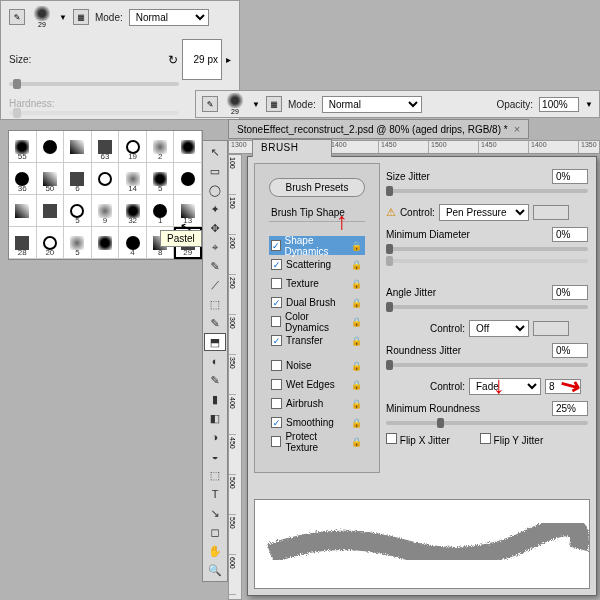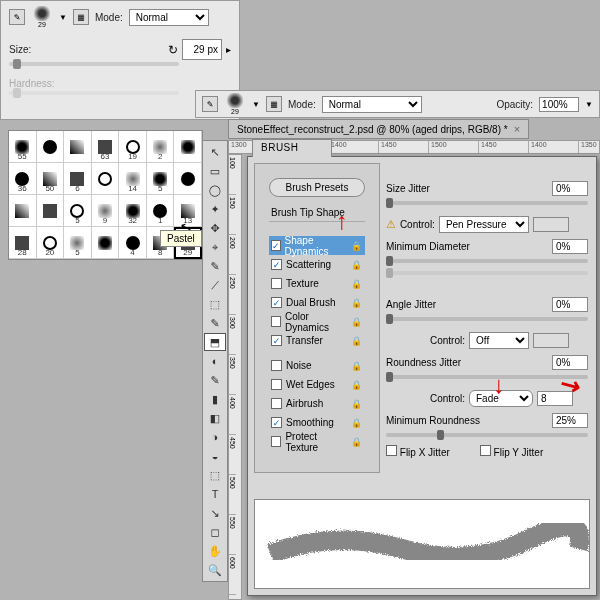--- a/index.html
+++ b/index.html
@@ -8,21 +8,21 @@
   
   .top-bar { position: absolute; top: 0; left: 0; width: 240px; height: 120px; background: #e8e8e8; border: 1px solid #999; padding: 4px 8px; }
   .top-row1 { display: flex; align-items: center; gap: 6px; height: 24px; }
   .tiny-icon { width: 16px; height: 16px; background: #ddd; border: 1px solid #888; display: inline-flex; align-items: center; justify-content: center; font-size: 8px; }
   .brush-preview { width: 22px; height: 22px; display: flex; flex-direction: column; align-items: center; font-size: 7px; }
   .brush-preview .dot { width: 16px; height: 16px; background: radial-gradient(circle, #333 30%, transparent 80%); }
   .mode-select { border: 1px solid #888; background: #fff; font-size: 10px; padding: 1px 2px; width: 80px; }
   .label { font-size: 10px; color: #222; }
   .label-dim { font-size: 10px; color: #aaa; }
   .size-row { display: flex; align-items: center; gap: 4px; margin-top: 10px; }
-  .size-input { border: 1px solid #888; width: 40px; font-size: 10px; padding: 4px 3px; text-align: right; background: #fff; }
+  .size-input { border: 1px solid #888; width: 40px; font-size: 10px; padding: 14px 3px; text-align: right; background: #fff; }
   .slider { width: 170px; height: 4px; background: #ccc; border-radius: 2px; position: relative; margin-top: 2px; }
   .slider::after { content: ''; position: absolute; top: -3px; left: 4px; width: 8px; height: 10px; background: #888; border-radius: 2px; }
   .hardness-row { margin-top: 12px; }
   
   
   .brush-grid { position: absolute; top: 130px; left: 8px; width: 195px; background: #fff; border: 1px solid #888; }
   .bg-row { display: flex; }
   .bg-cell { width: 28px; height: 32px; border-right: 1px solid #ccc; border-bottom: 1px solid #ccc; display: flex; flex-direction: column; align-items: center; justify-content: center; cursor: pointer; position: relative; }
   .bg-cell .num { font-size: 8px; color: #333; position: absolute; bottom: 1px; }
   .bg-shape { width: 14px; height: 14px; }
@@ -54,21 +54,21 @@
   .brush-panel { position: absolute; top: 156px; left: 247px; width: 350px; height: 440px; background: #d8d8d8; border: 1px solid #666; box-shadow: 2px 2px 6px rgba(0,0,0,0.4); }
   .bp-tab { position: absolute; top: -18px; left: 4px; height: 18px; background: #d8d8d8; border: 1px solid #888; border-bottom: none; padding: 2px 32px 0 8px; font-size: 10px; letter-spacing: 0.5px; }
   .bp-left { position: absolute; top: 6px; left: 6px; width: 126px; height: 310px; border: 1px solid #999; background: #d0d0d0; padding: 14px; }
   .presets-btn { border: 1px solid #888; border-radius: 10px; text-align: center; padding: 3px 0; margin-bottom: 6px; background: #e0e0e0; font-size: 10px; cursor: pointer; }
   .bp-item { display: flex; align-items: center; height: 19px; padding: 0 2px; gap: 4px; font-size: 10px; cursor: pointer; }
   .bp-chk { width: 11px; height: 11px; border: 1px solid #666; background: #fff; display: inline-flex; align-items: center; justify-content: center; font-size: 9px; color: #0066cc; }
   .bp-item .lock { margin-left: auto; font-size: 9px; color: #555; }
   .bp-item.hilite { background: #5a9bd5; color: #fff; }
   .bp-item.plain { padding-left: 2px; }
   
-  .bp-right { position: absolute; top: 20px; left: 138px; right: 8px; }
+  .bp-right { position: absolute; top: 8px; left: 138px; right: 8px; }
   .ctrl-row { display: flex; align-items: center; gap: 4px; height: 22px; font-size: 10px; }
   .ctrl-input { border: 1px solid #888; width: 36px; height: 15px; font-size: 10px; padding: 0 3px; background: #fff; text-align: left; }
   .ctrl-select { border: 1px solid #888; background: #fff; font-size: 10px; height: 17px; padding: 0 2px; }
   .slider2 { height: 4px; background: #bbb; border-radius: 2px; position: relative; margin: 2px 0 8px 0; }
   .slider2 .thumb { position: absolute; top: -3px; width: 7px; height: 10px; background: #666; border-radius: 2px; }
   .slider-dim { opacity: 0.4; }
   .warn { color: #d08000; font-size: 11px; }
   .flip-row { display: flex; gap: 30px; margin-top: 6px; }
   
   
@@ -418,21 +418,21 @@
       <span>Roundness Jitter</span>
       <span style="flex:1"></span>
       <input class="ctrl-input" value="0%" style="">
     </div>
     <div class="slider2">
         <div class="thumb" style="left:0;"></div>
       </div>
     <div class="ctrl-row">
       <span style="width:40px;"></span>
       <span>Control:</span>
-      <select class="ctrl-select" style="width:64px;border-radius:6px;"><option>Fade</option></select>
+      <select class="ctrl-select" style="width:72px;"><option>Fade</option></select>
       <input class="ctrl-input" value="8" style="">
     </div>
     <div class="ctrl-row">
       <span>Minimum Roundness</span>
       <span style="flex:1"></span>
       <input class="ctrl-input" value="25%" style="">
     </div>
     <div class="slider2">
         <div class="thumb" style="left:25%;"></div>
       </div>

